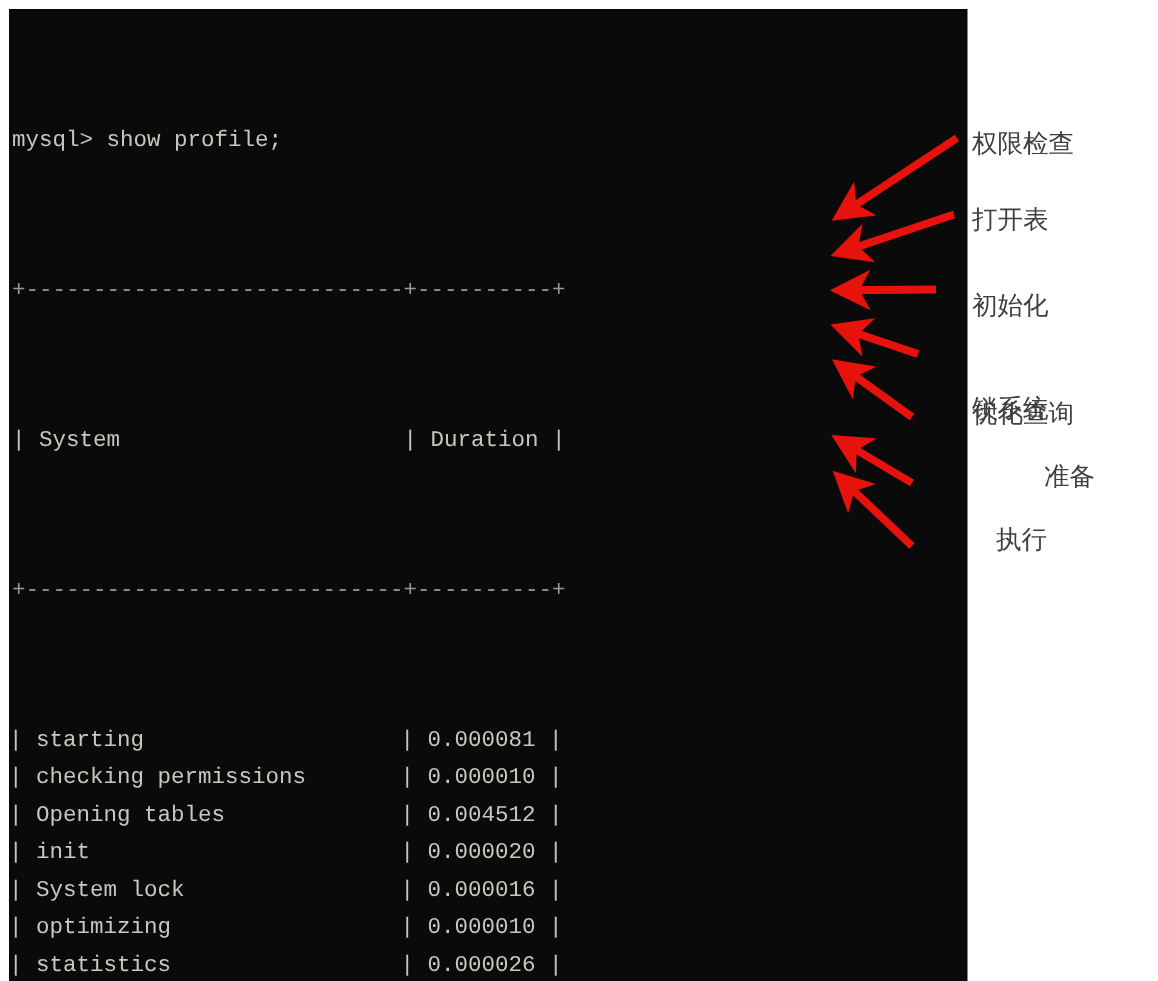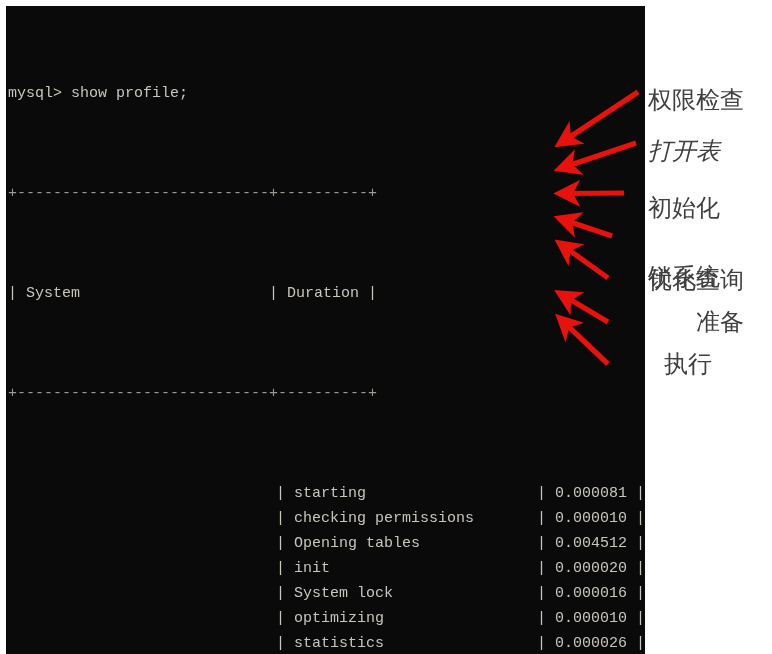--- a/index.html
+++ b/index.html
@@ -36,35 +36,35 @@
     height: 25px;
     padding-left: 2px;
     white-space: pre;
   }
   .rule {
     color: #9b9890;
   }
   .prompt-line { color: #c9c6bd; }
 
   
-  .trow { display: block; height: 25px; white-space: pre; text-align: right; }
+  .trow { display: block; height: 25px; white-space: pre; }
 
   
   #annotations {
     position: absolute;
     left: 0;
     top: 0;
     width: 772px;
     height: 654px;
     pointer-events: none;
   }
   .anno-label {
     position: absolute;
     font-family: "DejaVu Sans", "Liberation Sans", sans-serif;
-    font-size: 24px;
+    font-size: 17px;
     color: #3f3f3f;
     white-space: nowrap;
     line-height: 1;
   }
   svg.arrows {
     position: absolute;
     left: 0;
     top: 0;
     width: 772px;
     height: 654px;
@@ -103,21 +103,21 @@
           <line x1="638" y1="92" x2="560" y2="143.5"></line>
           <line x1="636" y1="143" x2="560" y2="168.5"></line>
           <line x1="624" y1="193" x2="560" y2="193.5"></line>
           <line x1="612" y1="236" x2="560" y2="218.5"></line>
           <line x1="608" y1="278" x2="560" y2="243.5"></line>
           <line x1="608" y1="322" x2="560" y2="293.5"></line>
           <line x1="608" y1="364" x2="560" y2="318.5"></line>
         </g>
     </svg>
   <div class="anno-label" style="left: 648px; top: 88px;">权限检查</div>
-      <div class="anno-label" style="left: 648px; top: 139px; font-style: italic;">打开表</div>
+      <div class="anno-label" style="left: 648px; top: 139px;">打开表</div>
       <div class="anno-label" style="left: 648px; top: 196px; text-align: right;">初始化</div>
       <div class="anno-label" style="left: 648px; top: 225px; margin-top: 40px;">锁系统</div>
       <div class="anno-label" style="left: 648px; top: 268px;">优化查询</div>
       <div class="anno-label" style="left: 648px; top: 310px; margin-left: 48px;">准备</div>
       <div class="anno-label" style="left: 664px; top: 352px; text-align: center;">执行</div>
     </div>
 
 </div>
 
 </body></html>

